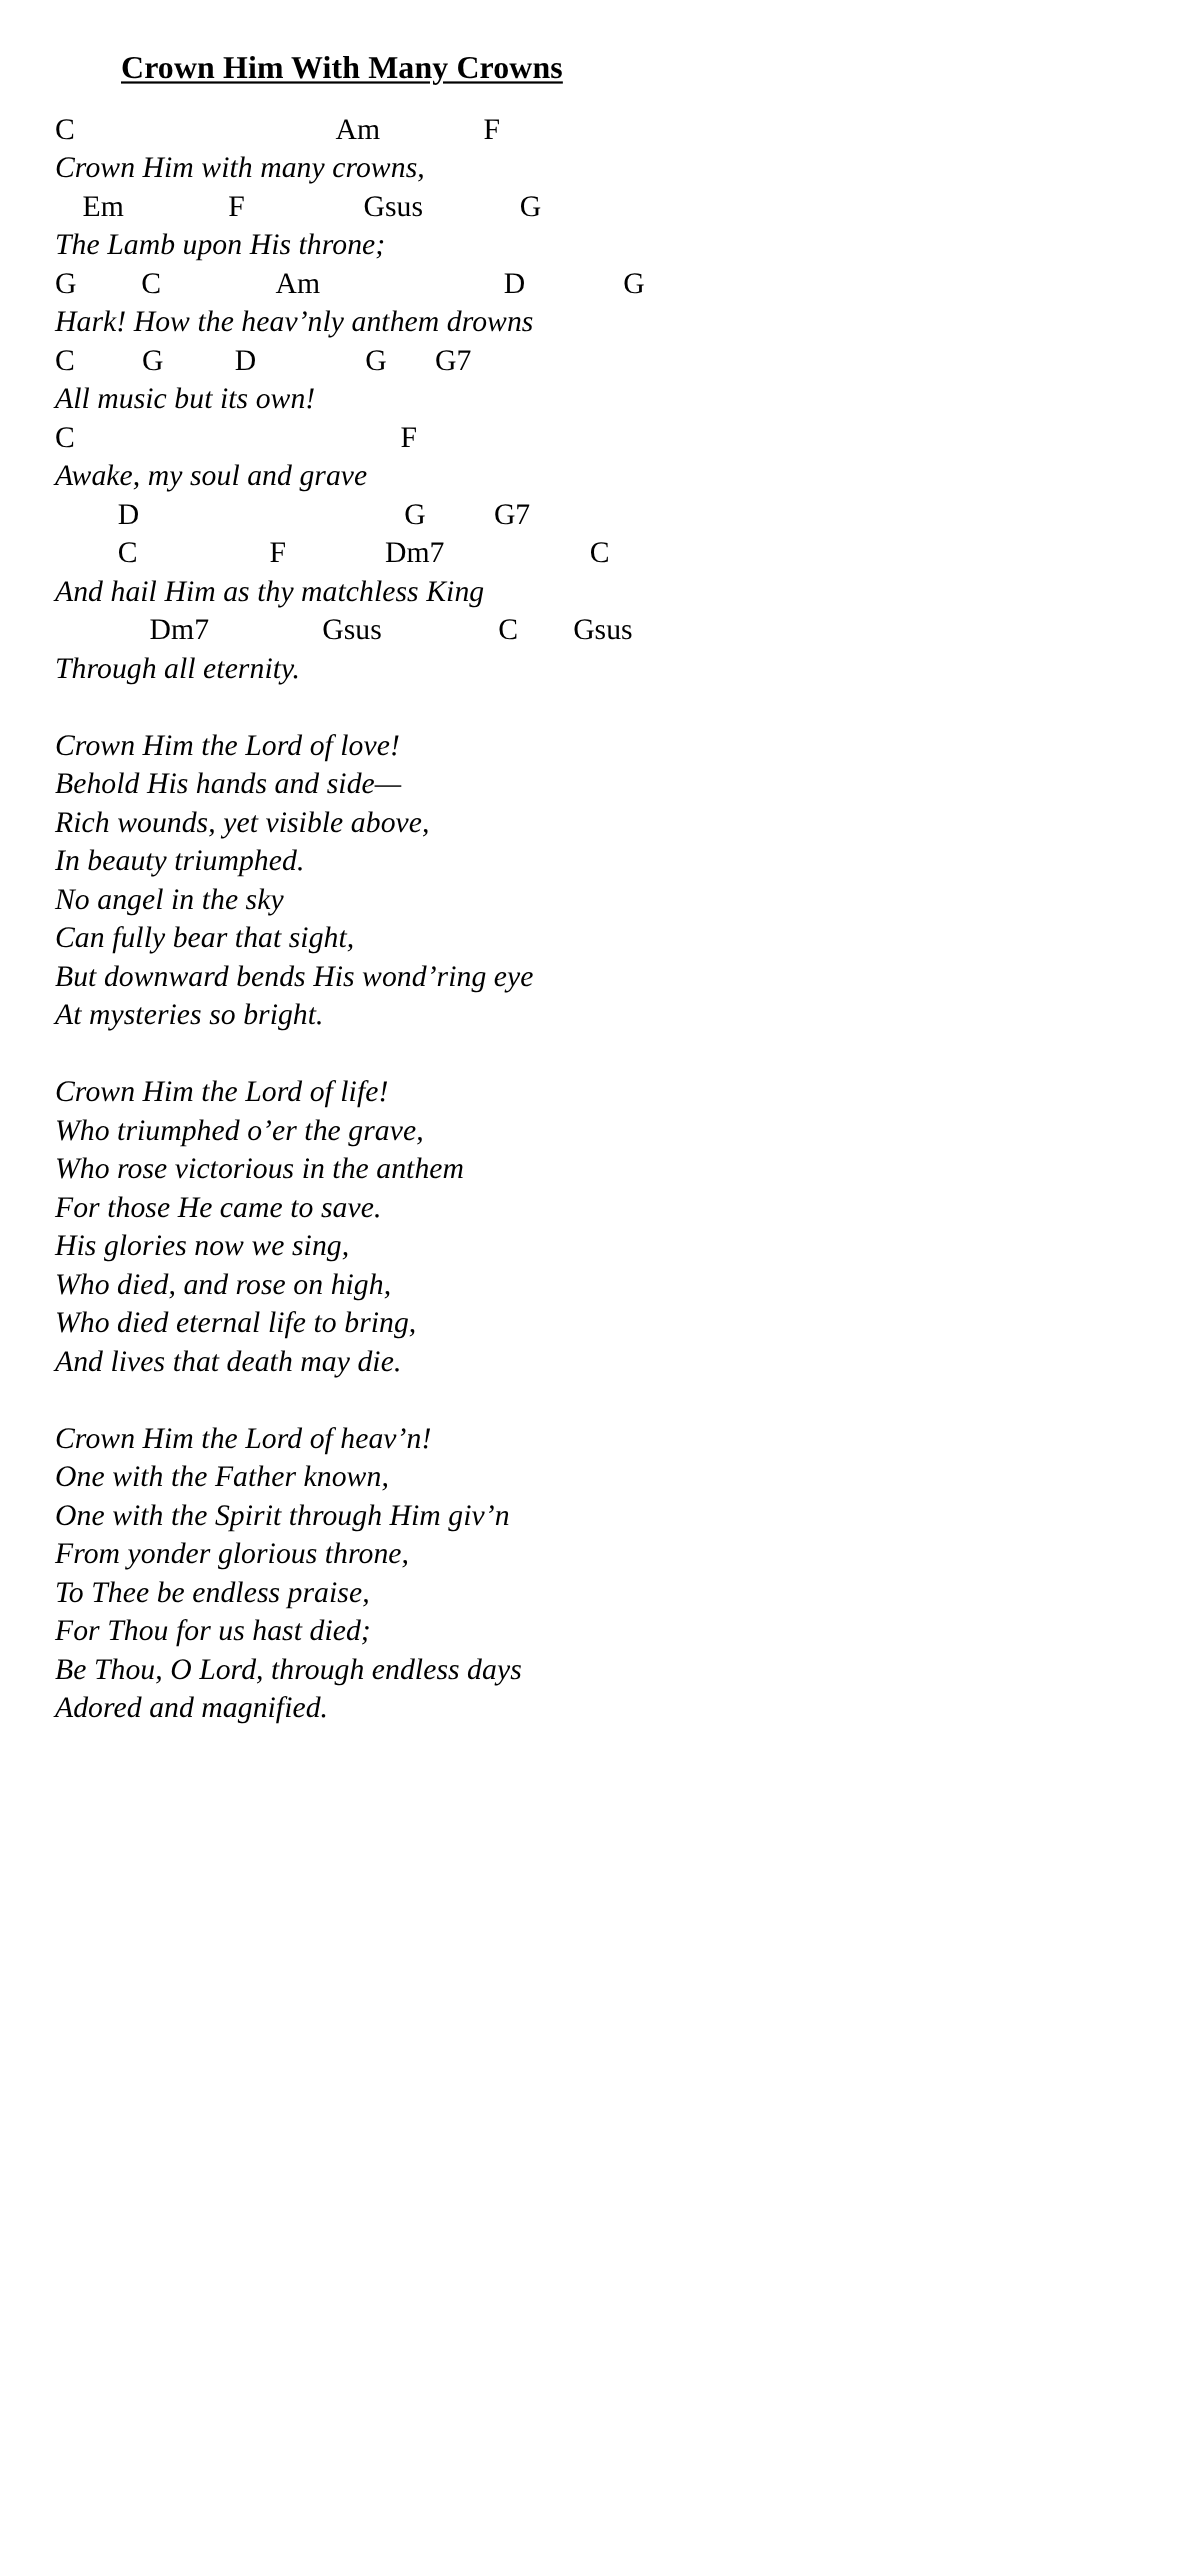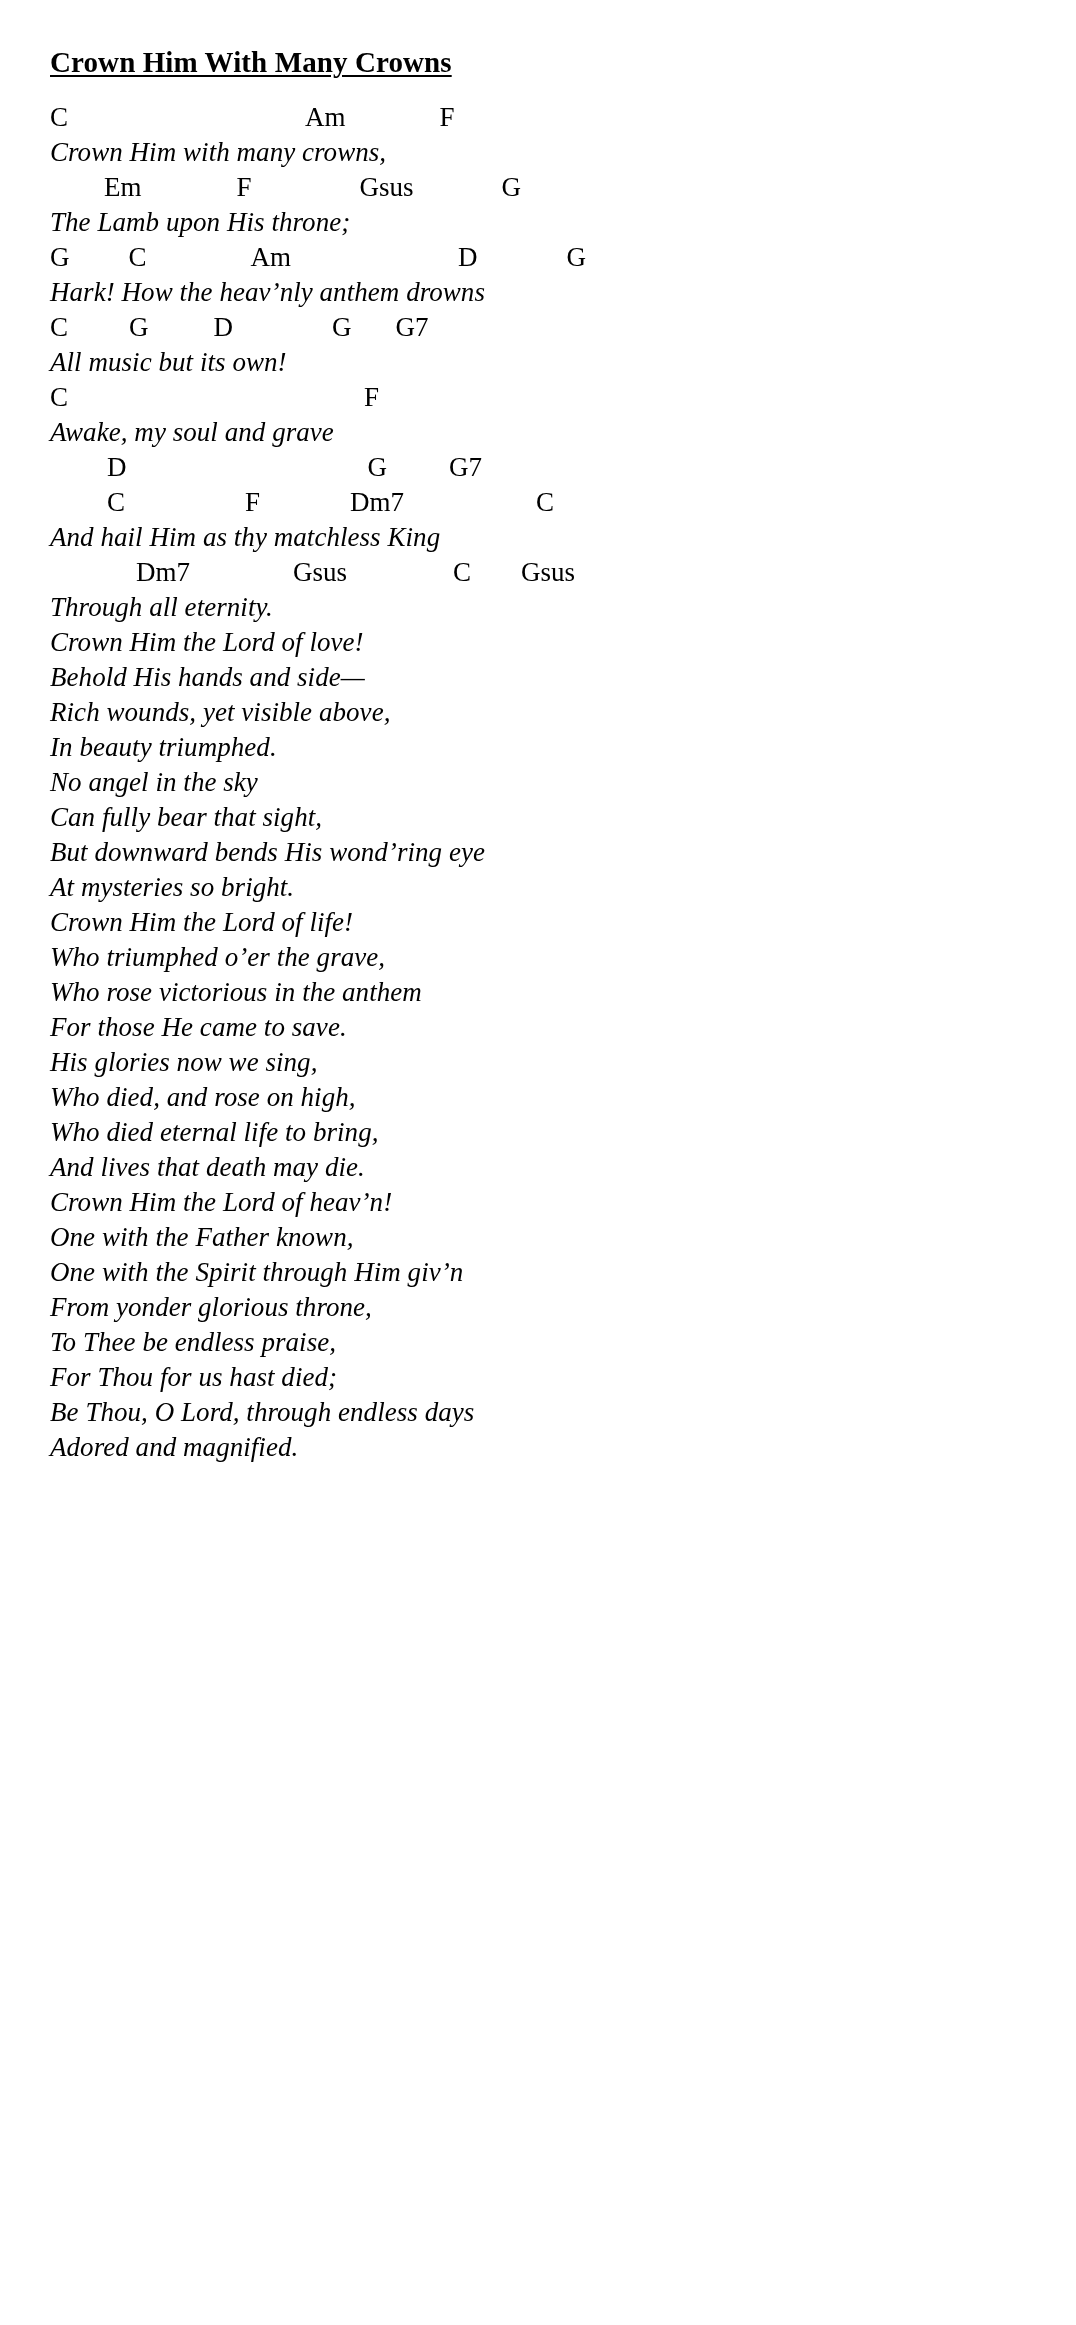--- a/index.html
+++ b/index.html
@@ -11,36 +11,37 @@
     width: 1076px;
     height: 2325px;
     font-family: "Liberation Serif", "DejaVu Serif", serif;
     color: #000000;
     overflow: hidden;
   }
   #sheet {
     padding: 26px 0 0 0;
   }
   .title-row {
-    padding-left: 50px;
+    padding-left: 110px;
   }
   .song-title {
     display: inline-block;
     font-size: 29px;
     font-weight: bold;
     line-height: 35px;
     text-decoration: underline;
     text-underline-offset: 3px;
     letter-spacing: 0.1px;
     white-space: pre;
   }
   .verse {
     padding-left: 50px;
   }
   .verse + .verse {
+    margin-top: 35px;
   }
   .line {
     font-size: 27px;
     line-height: 35px;
     white-space: pre;
     letter-spacing: 0.05px;
     font-style: italic;
   }
   .chord-line {
     font-size: 27px;
@@ -59,21 +60,21 @@
 <div id="sheet">
 
   <div class="title-row">
     <h1 class="song-title">Crown Him With Many Crowns</h1>
   </div>
 
   <div id="verses">
       <div class="verse">
         <div class="chord-line"><span class="ch" style="margin-left: 0px;">C</span><span class="ch" style="margin-left: 237px;">Am</span><span class="ch" style="margin-left: 94px;">F</span></div>
         <div class="line">Crown Him with many crowns,</div>
-        <div class="chord-line"><span class="ch" style="margin-left: 54px;">Em</span><span class="ch" style="margin-left: 95px;">F</span><span class="ch" style="margin-left: 108px;">Gsus</span><span class="ch" style="margin-left: 88px;">G</span></div>
+        <div class="chord-line"><span class="ch" style="margin-left: 25px;">Em</span><span class="ch" style="margin-left: 95px;">F</span><span class="ch" style="margin-left: 108px;">Gsus</span><span class="ch" style="margin-left: 88px;">G</span></div>
         <div class="line">The Lamb upon His throne;</div>
         <div class="chord-line"><span class="ch" style="margin-left: 0px;">G</span><span class="ch" style="margin-left: 59px;">C</span><span class="ch" style="margin-left: 104px;">Am</span><span class="ch" style="margin-left: 167px;">D</span><span class="ch" style="margin-left: 89px;">G</span></div>
         <div class="line">Hark! How the heav’nly anthem drowns</div>
         <div class="chord-line"><span class="ch" style="margin-left: 0px;">C</span><span class="ch" style="margin-left: 61px;">G</span><span class="ch" style="margin-left: 65px;">D</span><span class="ch" style="margin-left: 99px;">G</span><span class="ch" style="margin-left: 44px;">G7</span></div>
         <div class="line">All music but its own!</div>
         <div class="chord-line"><span class="ch" style="margin-left: 0px;">C</span><span class="ch" style="margin-left: 296px;">F</span></div>
         <div class="line">Awake, my soul and grave</div>
         <div class="chord-line"><span class="ch" style="margin-left: 57px;">D</span><span class="ch" style="margin-left: 241px;">G</span><span class="ch" style="margin-left: 62px;">G7</span></div>
         <div class="chord-line"><span class="ch" style="margin-left: 57px;">C</span><span class="ch" style="margin-left: 120px;">F</span><span class="ch" style="margin-left: 90px;">Dm7</span><span class="ch" style="margin-left: 132px;">C</span></div>
         <div class="line">And hail Him as thy matchless King</div>

